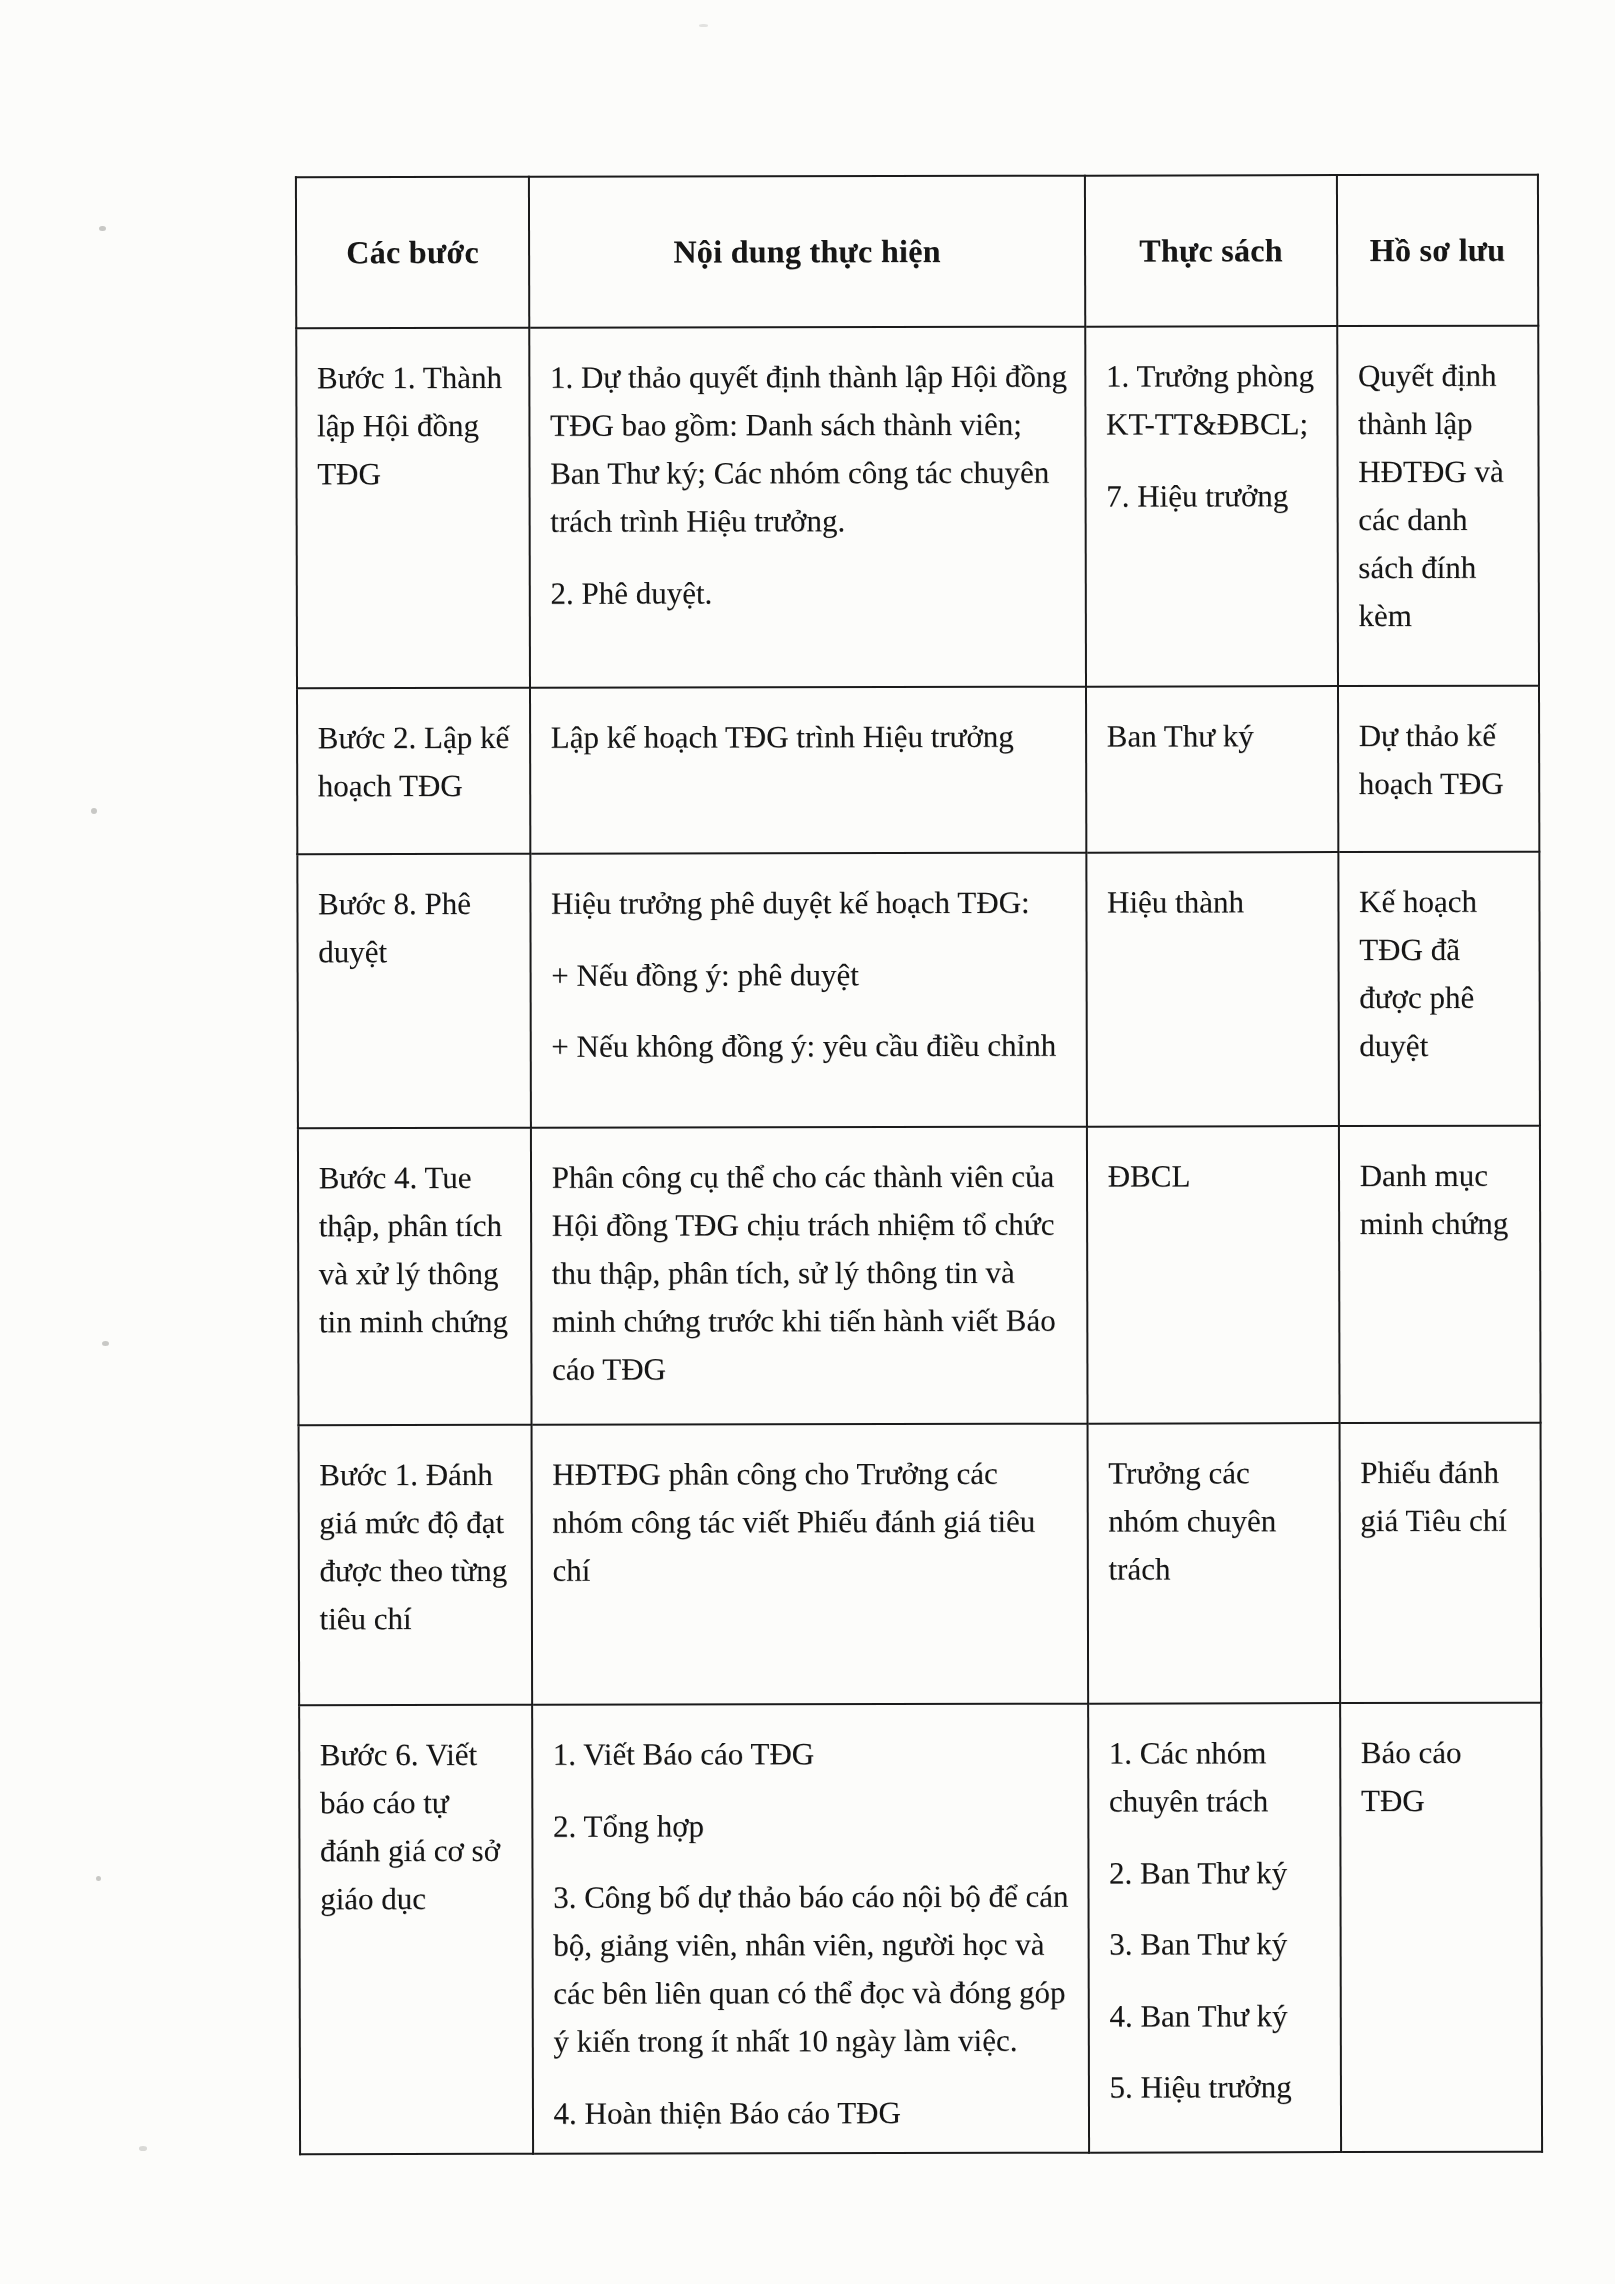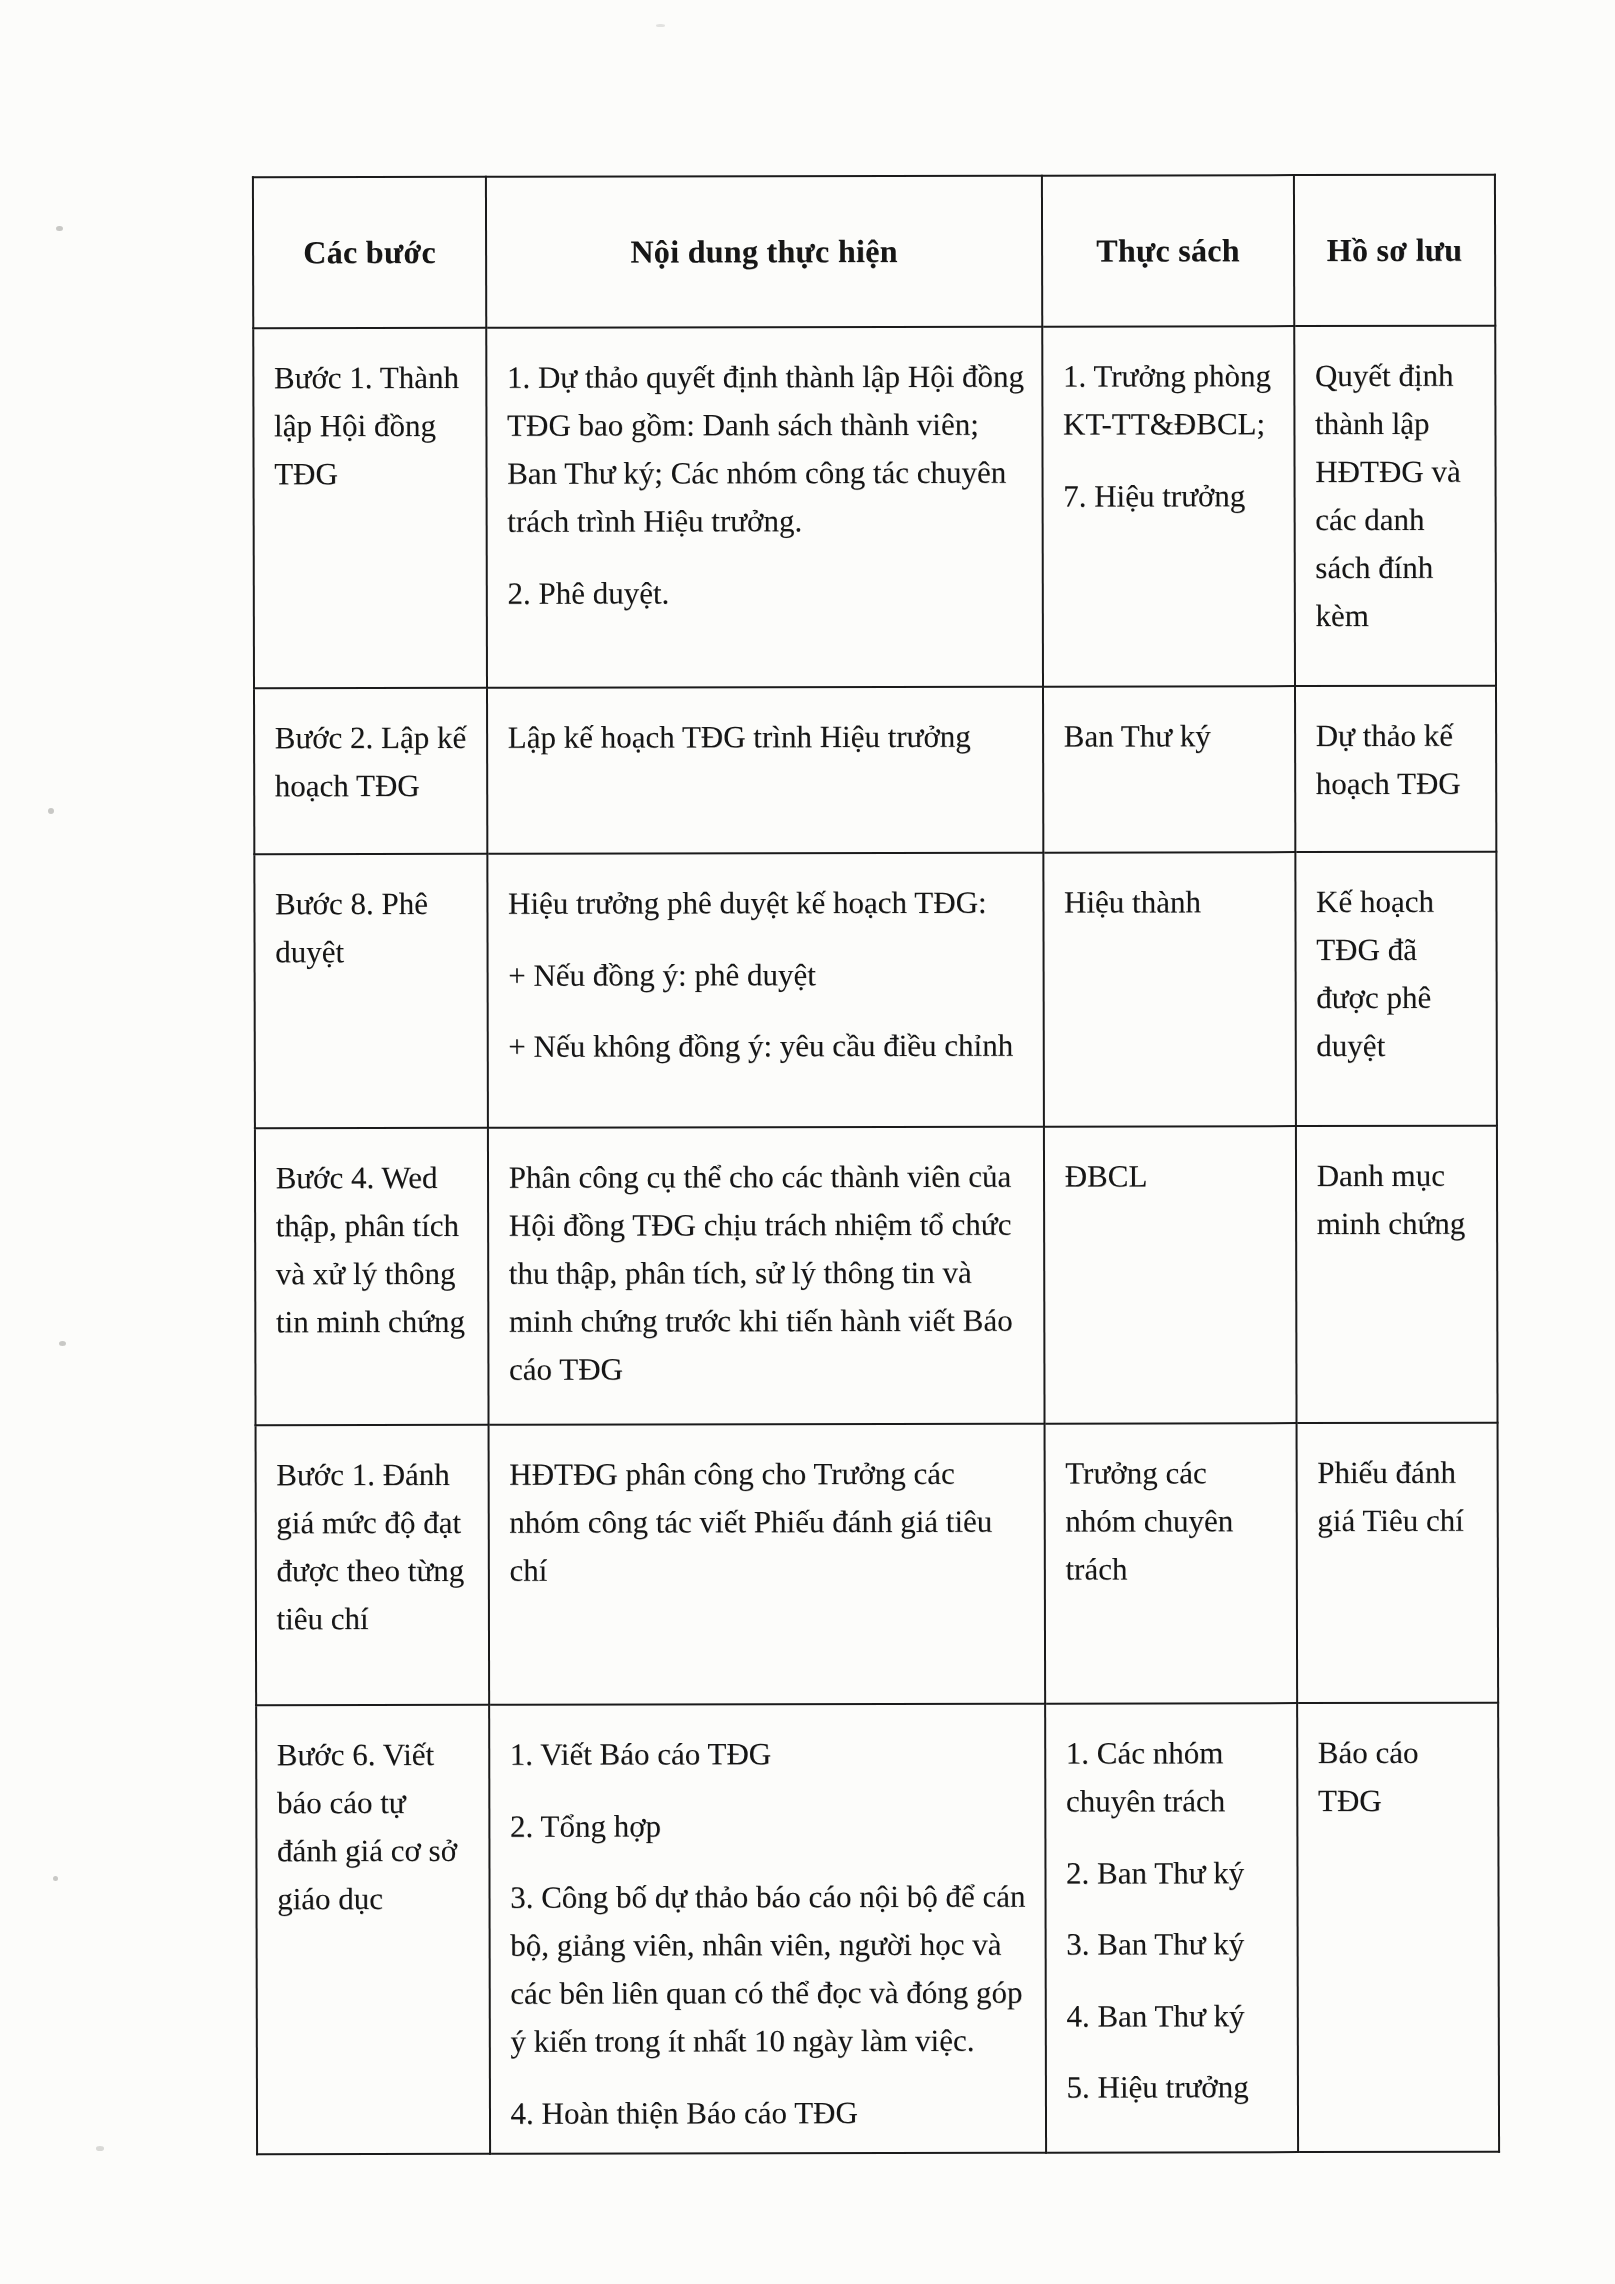--- a/index.html
+++ b/index.html
@@ -11,20 +11,21 @@
     height: 2284px;
     position: relative;
     background: #fcfcfa;
     font-family: "Liberation Serif", "DejaVu Serif", serif;
     color: #161616;
     overflow: hidden;
   }
   .page {
     position: absolute;
     inset: 0;
+    margin-left: 43px;
   }
   
   .doc-table {
     position: absolute;
     left: 254px;
     top: 175px;
     width: 1242px;
     border-collapse: collapse;
     table-layout: fixed;
     transform: rotate(-0.12deg);
@@ -158,21 +159,21 @@
         <td>
           <p>Hiệu thành</p>
         </td>
         <td>
           <p>Kế hoạch TĐG đã được phê duyệt</p>
         </td>
       </tr>
 
       <tr class="r4">
         <td>
-          <p>Bước 4. Wed thập, phân tích và xử lý thông tin minh chứng</p>
+          <p>Bước 4. Tue thập, phân tích và xử lý thông tin minh chứng</p>
         </td>
         <td>
           <p>Phân công cụ thể cho các thành viên của Hội đồng TĐG chịu trách nhiệm tổ chức thu thập, phân tích, sử lý thông tin và minh chứng trước khi tiến hành viết Báo cáo TĐG</p>
         </td>
         <td>
           <p>ĐBCL</p>
         </td>
         <td>
           <p>Danh mục minh chứng</p>
         </td>

